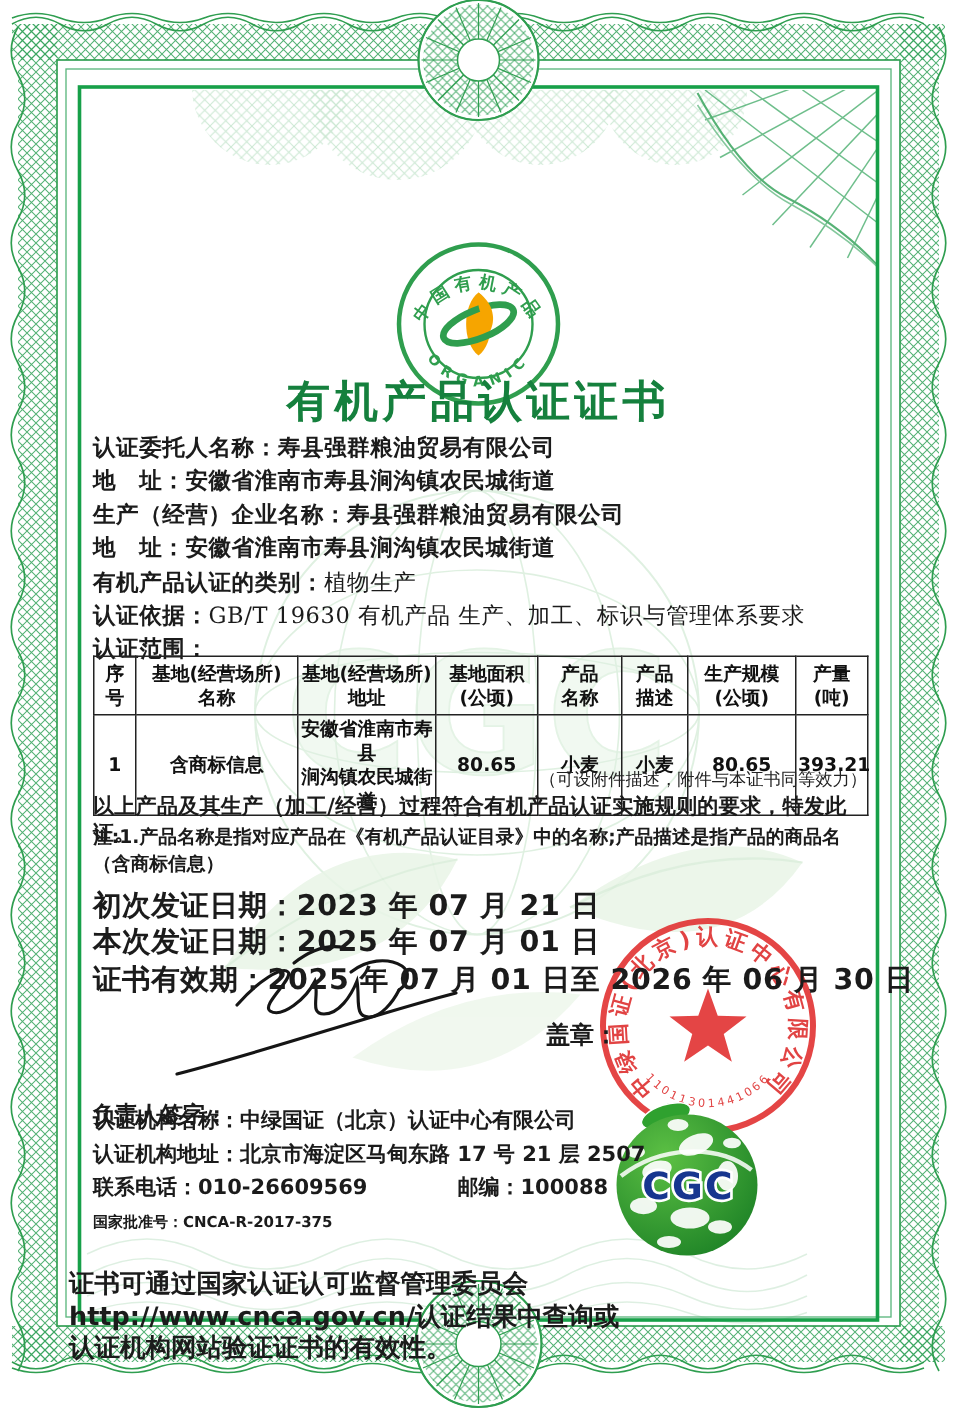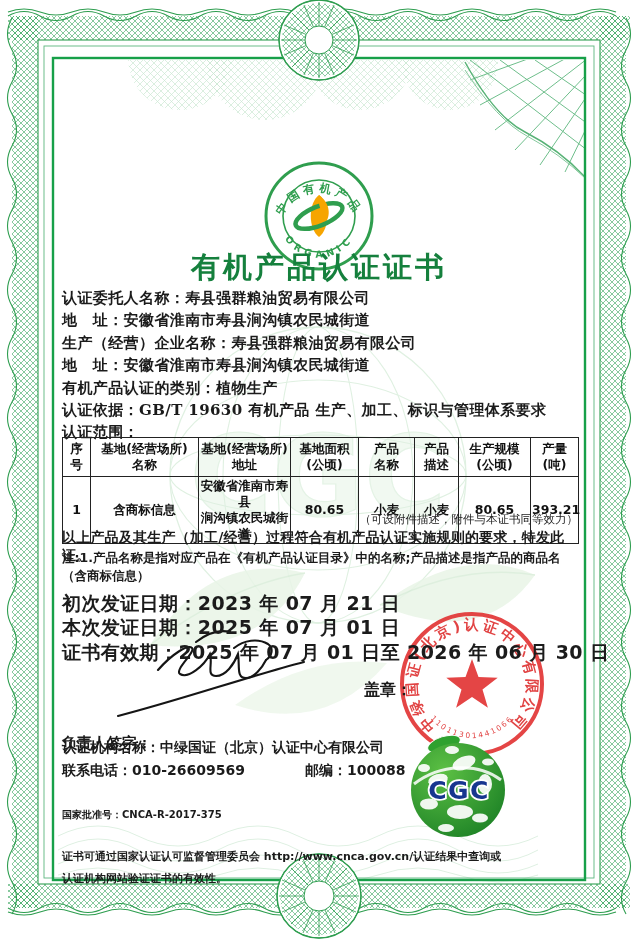--- a/index.html
+++ b/index.html
@@ -5,40 +5,40 @@
   html,body{margin:0;padding:0;background:#fff;}
   #page{position:relative;width:638px;height:941px;background:#ffffff;overflow:hidden;
         font-family:"DejaVu Sans","Liberation Sans",sans-serif;color:#1b1b1b;}
   #deco{position:absolute;left:0;top:0;z-index:0;}
   .abs{position:absolute;z-index:2;}
   .certno{left:352px;top:147px;font-family:"DejaVu Serif","Liberation Serif",serif;
           font-weight:bold;font-size:16px;letter-spacing:.5px;color:#111;}
   .title{left:0;top:248px;width:638px;text-align:center;font-size:29px;font-weight:bold;
          letter-spacing:3px;color:#15803d;}
   .fields{left:62px;top:287px;width:520px;font-size:15px;font-weight:bold;line-height:22.4px;letter-spacing:.4px;}
-  .fields .kai{font-family:"DejaVu Serif","Liberation Serif",serif;font-weight:bold;}
+  .fields .kai{font-family:"DejaVu Serif","Liberation Serif",serif;font-weight:normal;}
   table.scope{position:absolute;left:62px;top:437px;width:516px;border-collapse:collapse;z-index:2;
               font-size:12.5px;color:#111;table-layout:fixed;}
   table.scope th,table.scope td{border:1.6px solid #222;text-align:center;vertical-align:middle;
               padding:1px 1px;white-space:pre-line;line-height:16px;background:transparent;}
   table.scope th{font-weight:bold;height:36px;}
   table.scope td{height:35px;font-weight:bold;}
   .attach{left:62px;top:512px;width:516px;text-align:right;font-size:11.5px;
           font-family:"DejaVu Serif","Liberation Serif",serif;color:#222;}
   .statement{left:62px;top:529px;width:524px;font-size:14px;font-weight:bold;letter-spacing:.2px;}
   .note{left:62px;top:549px;width:520px;font-size:12.5px;font-weight:bold;line-height:17.5px;white-space:pre-line;}
   .dline{font-size:19px;font-weight:bold;letter-spacing:.4px;}
   .d1{left:62px;top:591px;}
   .d2{left:62px;top:615px;}
   .d3{left:62px;top:640px;}
   .sig-label{left:62px;top:706px;font-size:15px;font-weight:bold;margin-top:28px;}
   .seal-label{left:364px;top:680px;font-size:16px;font-weight:bold;}
   .agency{left:62px;top:736px;width:520px;font-size:14px;font-weight:bold;line-height:22.5px;}
   .approval{left:62px;top:808px;font-size:10px;font-weight:bold;}
-  .footer{left:62px;top:846px;width:490px;font-size:11px;font-weight:bold;line-height:21.5px;white-space:pre-line;}
+  .footer{left:46px;top:846px;width:490px;font-size:17px;font-weight:bold;line-height:21.5px;white-space:pre-line;}
   svg text{font-family:"DejaVu Sans","Liberation Sans",sans-serif;}
 </style>
 </head>
 <body>
 
 <div id="page">
 
   <svg id="deco" width="638" height="941" viewBox="0 0 638 941">
     <defs>
       <pattern id="mesh" width="6" height="6" patternUnits="userSpaceOnUse">
@@ -280,20 +280,21 @@
 
   <div class="abs dline d1"><span>初次发证日期：</span><span>2023 年 07 月 21 日</span></div>
   <div class="abs dline d2"><span>本次发证日期：</span><span>2025 年 07 月 01 日</span></div>
   <div class="abs dline d3"><span>证书有效期：</span><span>2025 年 07 月 01 日至 2026 年 06 月 30 日</span></div>
 
   <div class="abs sig-label">负责人签字：</div>
   <div class="abs seal-label">盖章：</div>
 
   <div class="abs agency">
     <div><span>认证机构名称：</span><span>中绿国证（北京）认证中心有限公司</span></div>
+    <div><span>认证机构地址：</span><span>北京市海淀区马甸东路 17 号 21 层 2507</span></div>
     <div style="position:relative;">
       <span>联系电话：</span><span>010-26609569</span>
       <span style="position:absolute;left:243px;top:0;"><span>邮编：</span><span>100088</span></span>
     </div>
   </div>
 
   <div class="abs approval"><span>国家批准号：</span><span>CNCA-R-2017-375</span></div>
 
   <div class="abs footer">证书可通过国家认证认可监督管理委员会 http://www.cnca.gov.cn/认证结果中查询或
 认证机构网站验证证书的有效性。</div>

